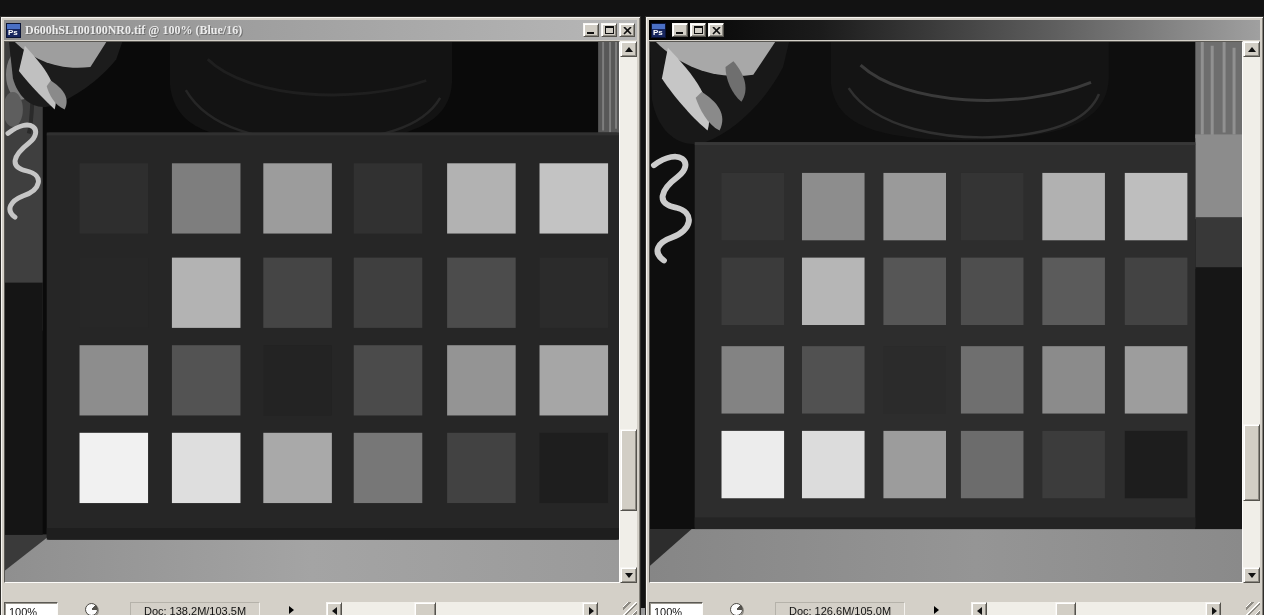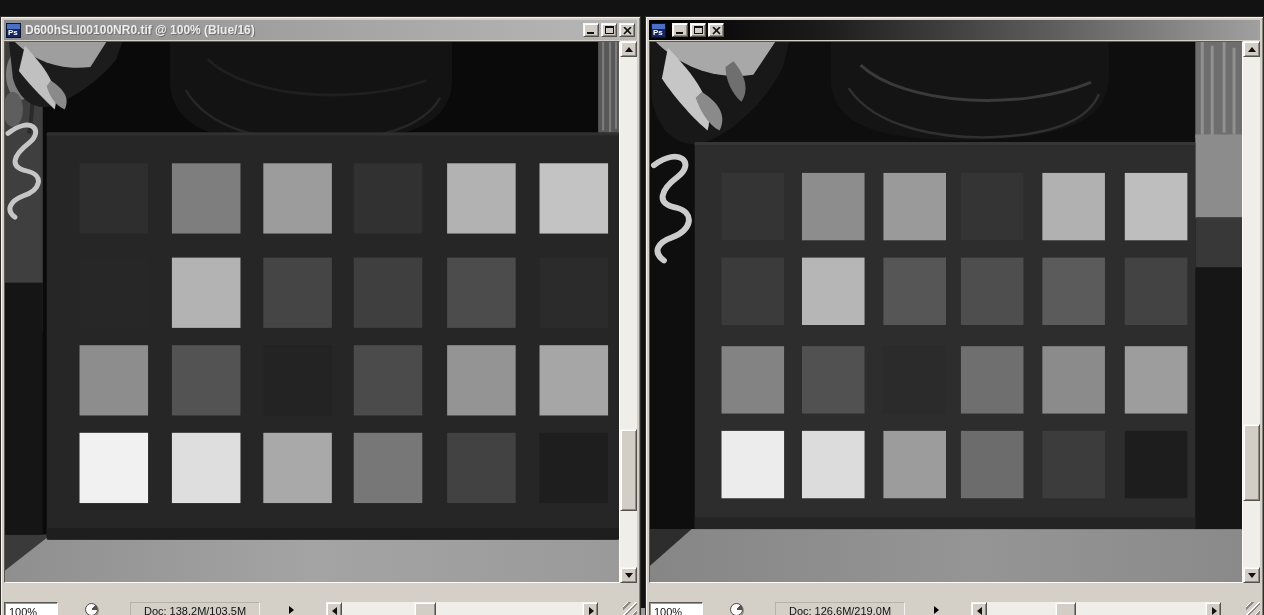--- a/index.html
+++ b/index.html
@@ -15,21 +15,21 @@
           padding:3px;}
   .win-inner{display:flex;flex-direction:column;height:100%;}
   .titlebar{height:20px;flex:0 0 20px;display:flex;align-items:center;
             padding:0 2px;margin-bottom:1px;}
   .titlebar.inactive{background:linear-gradient(90deg,#8f8f8f,#b7b7b7);}
   .titlebar.active{background:linear-gradient(90deg,#010101 0%,#1b1b1b 28%,#5c5c5c 65%,#a0a0a0 100%);}
   .ps-icon{width:15px;height:15px;flex:0 0 15px;background:#17265e;border:1px solid #0a1334;
            position:relative;margin-right:4px;}
   .ps-icon .flap{position:absolute;left:0;top:0;width:100%;height:5px;background:#4a6fc4;}
   .ps-icon .ltr{position:absolute;left:1px;bottom:0;color:#fff;font-size:8px;font-weight:bold;line-height:9px;}
-  .title-text{flex:1;font-size:12px;font-weight:bold;white-space:nowrap;overflow:hidden;}
+  .title-text{flex:1;font-size:12px;font-weight:bold;white-space:nowrap;overflow:hidden;font-family:Liberation Serif, serif;}
   .titlebar.inactive .title-text{color:#ececec;text-shadow:1px 1px 0 #6f6f6f;}
   .titlebar.active .title-text{color:#ffffff;}
   .winbtn{width:16px;height:14px;flex:0 0 16px;background:#d2cec5;margin-left:2px;
           border:1px solid;border-color:#f7f5f1 #54524c #54524c #f7f5f1;
           box-shadow:inset 1px 1px 0 #fff, inset -1px -1px 0 #8d8a83;
           position:relative;padding:0;cursor:default;}
   .winbtn .min-g{position:absolute;left:3px;bottom:2px;width:7px;height:2px;background:#101010;}
   .winbtn .max-g{position:absolute;left:3px;top:2px;width:9px;height:8px;border:1px solid #101010;border-top-width:2px;}
   .winbtn svg{position:absolute;left:3px;top:3px;}
 
@@ -320,21 +320,21 @@
             </button>
         </div>
       </div>
 
       <div class="bottombar">
         <input class="zoom-field" readonly="" value="100%" style="">
         <button class="clock-btn">
             <span class="clock-face"></span>
           </button>
         <div class="doc-panel">
-          <span>Doc: 126.6M/219.0M</span>
+          <span>Doc: 126.6M/105.0M</span>
         </div>
         <button class="popup-btn">
             <span class="tri right"></span>
           </button>
         <div class="hscroll">
           <button class="sb-btn h">
               <span class="tri left"></span>
             </button>
           <div class="htrack">
             <div class="hthumb" style="left:31%;width:10%;"></div>

